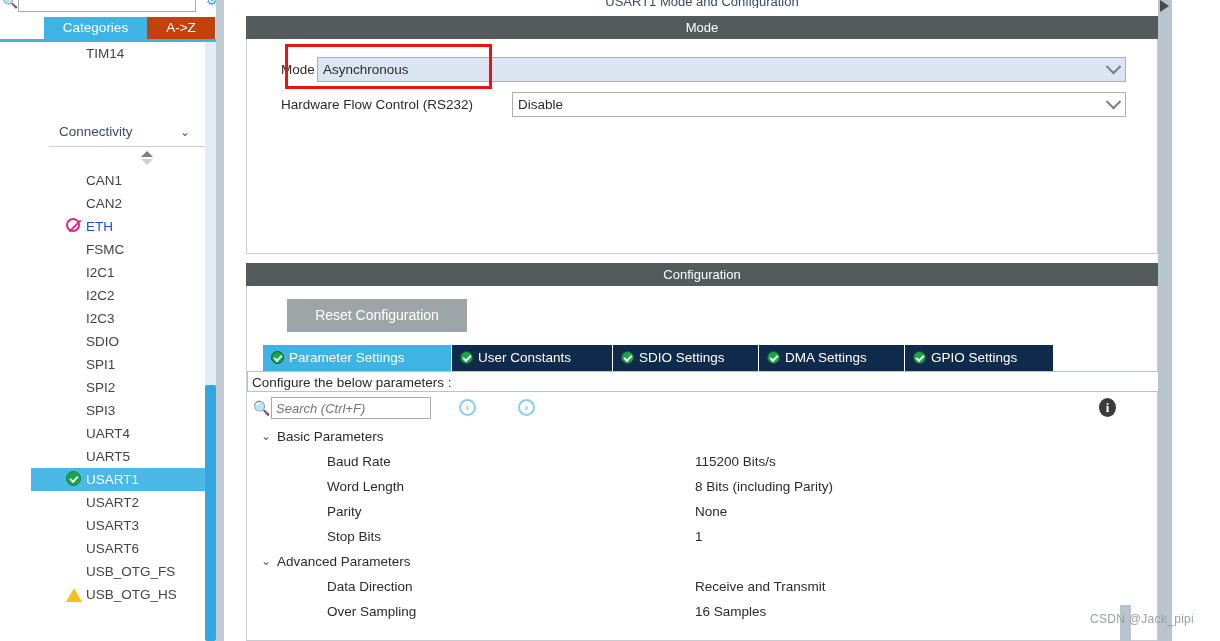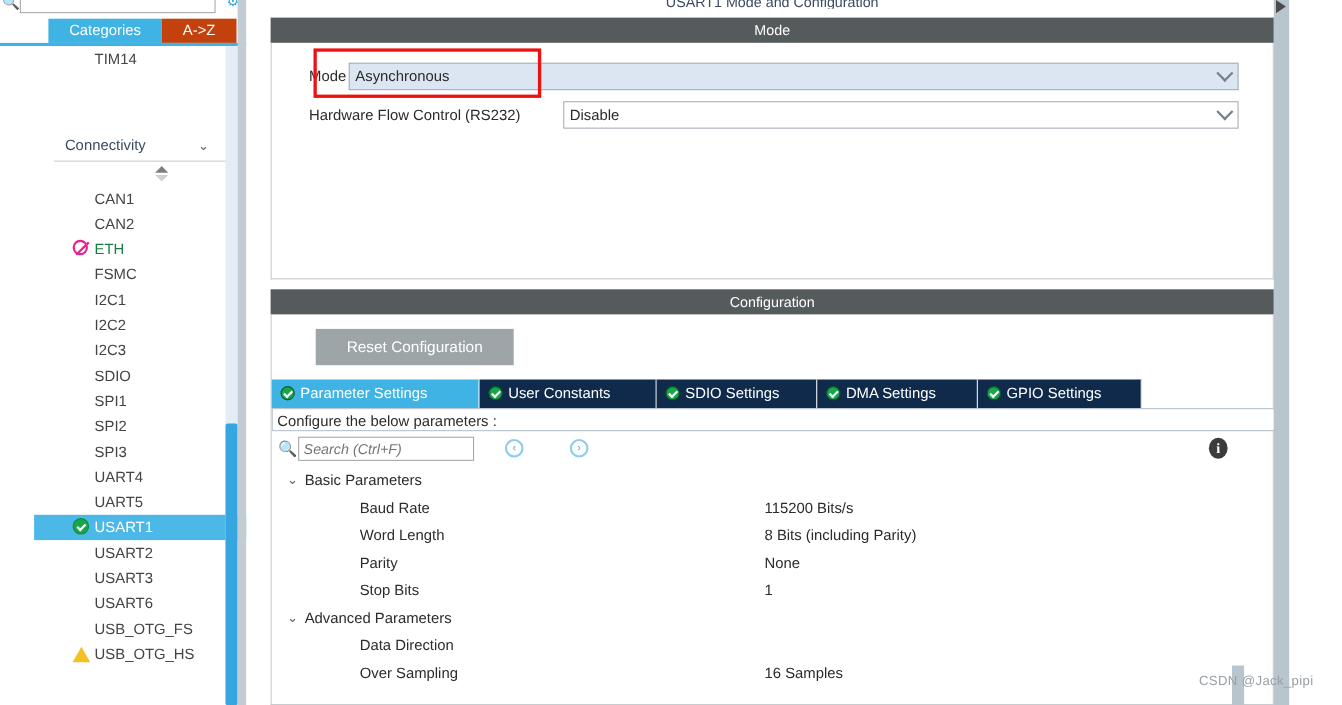--- a/index.html
+++ b/index.html
@@ -35,21 +35,21 @@
     position:absolute; left:0; top:42px; width:224px; height:599px;
     overflow:hidden; background:#fff;padding-left:31px;
   }
   .list-item {
     position:relative; height:23px; line-height:23px;
     padding-left:55px; font-size:13.5px; color:#444;
     white-space:nowrap;
   }
   .list-item .badge { position:absolute; left:35px; top:3px; width:16px; height:16px; }
   .list-item.selected { background:#4cb8e8; color:#ffffff; width:200px; }
-  .list-item.disabled-item { color:#15803d; }
+  .list-item.disabled-item { color:#1d4ed8; }
 
   .group-header {
     position:relative; height:28px; line-height:28px;
     padding-left:28px; font-size:13.5px; color:#3b4a63;
   }
   .group-header .chev { position:absolute; right:34px; top:0; font-size:12px; color:#55606e; }
   .group-rule { margin:0 12px 0 18px; height:1px; background:#c9ced6; }
 
   .spinner-dots { height:22px; position:relative; }
   .spinner-dots:before {
@@ -135,21 +135,21 @@
 
   
   #config-body { position:absolute; left:22px; top:286px; width:912px; height:355px; background:#ffffff; border:1px solid #c7ccd1; border-top:none; }
 
   #reset-btn {
     position:absolute; left:40px; top:13px; width:180px; height:33px;
     background:#9ea5a9; color:#ffffff; font-size:14px;
     line-height:33px; text-align:center; border:none;
   }
 
-  #tabstrip { position:absolute; left:0; top:59px; width:912px; height:26px; }
+  #tabstrip { position:absolute; left:16px; top:59px; width:912px; height:26px; }
   .tab {
     position:absolute; top:0; height:26px; line-height:26px;
     background:#0f2a4a; color:#ffffff; font-size:13.5px;
     padding-left:26px; padding-right:10px; white-space:nowrap;
     border-right:1px solid #ffffff;
   }
   .tab.active { background:#3fb3e4; }
   .tab .tchk {
     position:absolute; left:8px; top:6px; width:13px; height:13px;
     border-radius:50%; background:#17a64a; border:1px solid #0a5c2a;
@@ -338,20 +338,21 @@
           <span class="pname">Parity</span>
           <span class="pval">None</span>
         </div>
         <div class="par-row">
           <span class="pname">Stop Bits</span>
           <span class="pval">1</span>
         </div>
         <div class="grp-row"><span class="gchev">⌄</span><span>Advanced Parameters</span></div>
         <div class="par-row">
           <span class="pname">Data Direction</span>
+          <span class="pval">Receive and Transmit</span>
         </div>
         <div class="par-row">
           <span class="pname">Over Sampling</span>
           <span class="pval">16 Samples</span>
         </div>
       </div>
   </div>
 
   <div id="right-rail"></div>
   <div id="right-arrow"></div>

